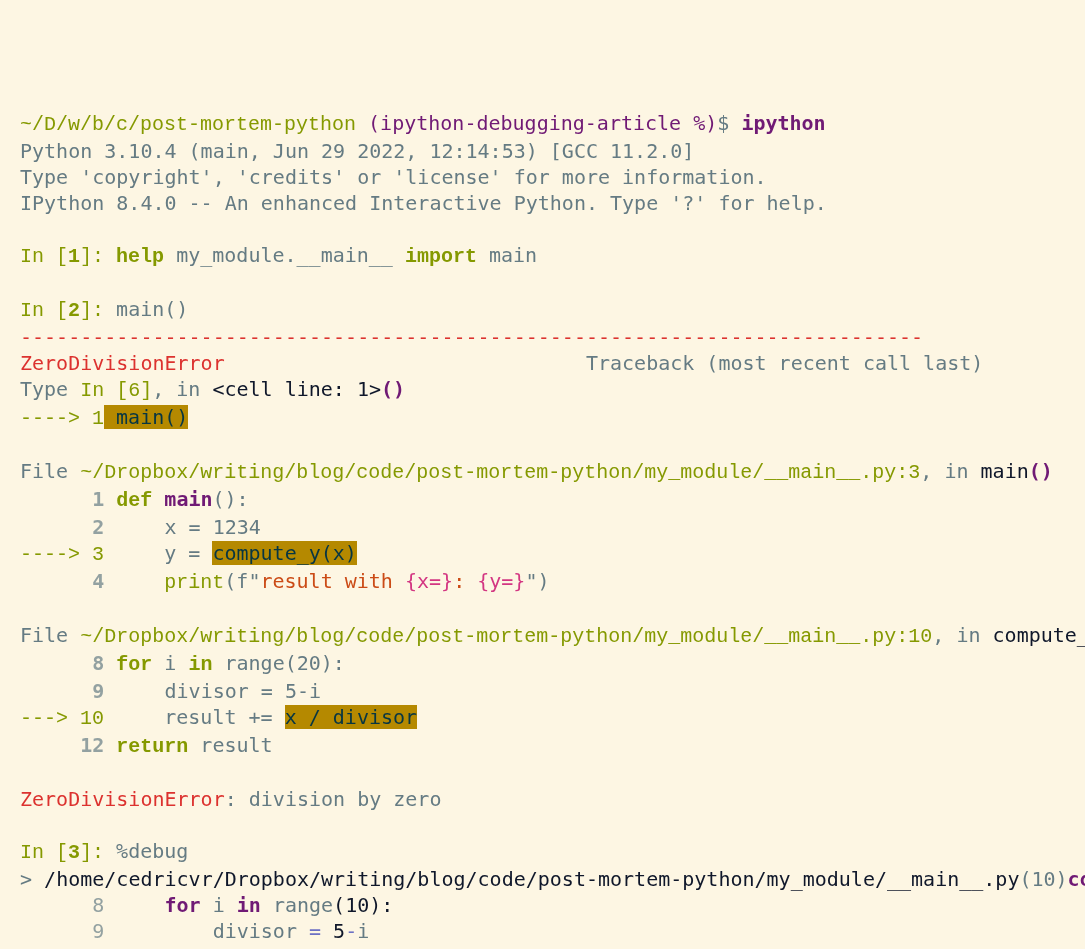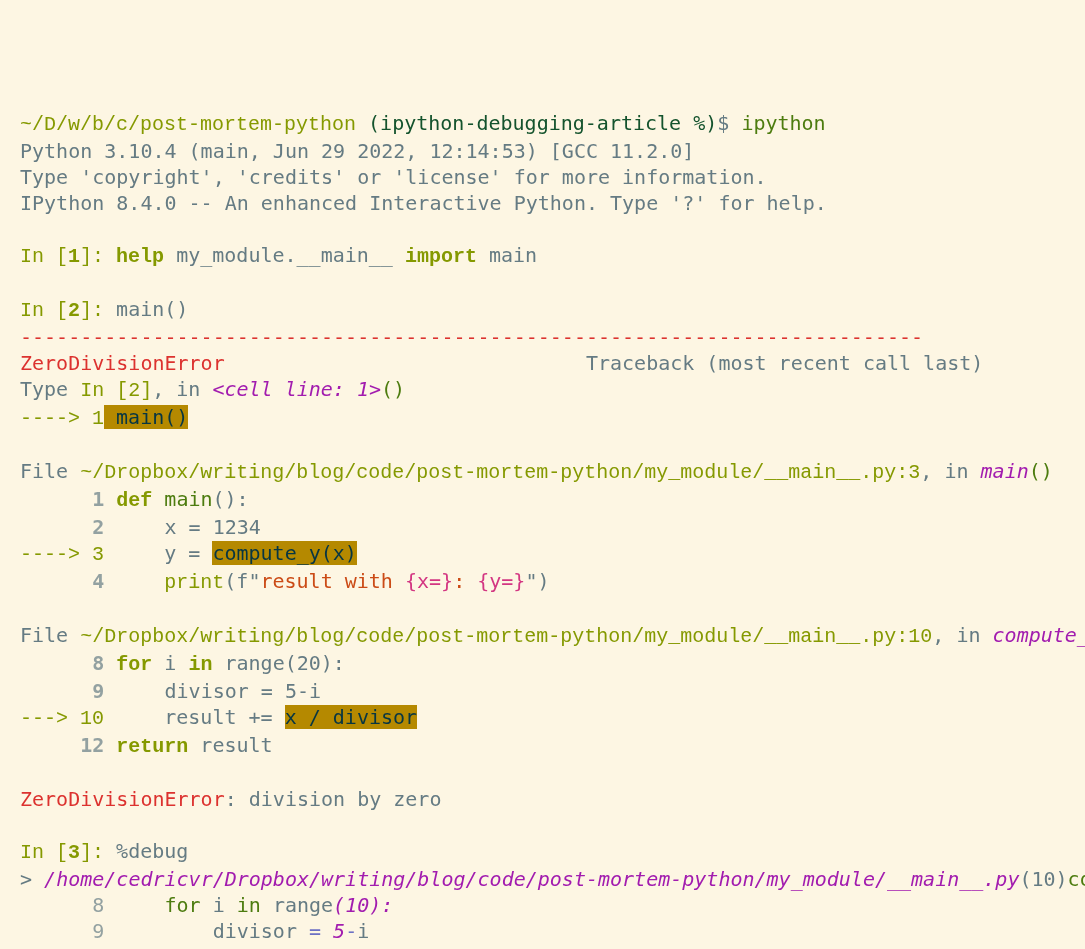--- a/index.html
+++ b/index.html
@@ -7,26 +7,26 @@
     padding: 6px 20px;
     background: #fdf6e3;
     font-family: "DejaVu Sans Mono", "Menlo", "Consolas", monospace;
     font-size: 20px;
     line-height: 26px;
     color: #657b83;
     white-space: pre;
     overflow-x: hidden;
   }
   .green   { color: #859900; font-family: Liberation Mono, monospace; }
-  .blue    { color: #4d7c0f; }
+  .blue    { color: #701a75; font-weight: bold; }
   .olive   { color: #657b83; }
-  .cyan    { color: #a21caf; font-style: italic; }
+  .cyan    { color: #0f172a; }
   .red     { color: #dc322f; }
   .dim     { color: #93a1a1; }
-  .yellow  { color: #14532d; }
+  .yellow  { color: #701a75; }
   .orange  { color: #cb4b16; text-align: center; }
   .magenta { color: #d33682; }
   .violet  { color: #6c71c4; }
   .bold    { font-weight: bold; }
   .hl {
     background: #b58900;
     color: #073642;
   }
 </style>
 </head>
@@ -37,21 +37,21 @@
 <div><span class="green">~/D/w/b/c/post-mortem-python</span><span class="green"> </span><span class="yellow">(ipython-debugging-article %)</span><span class="olive">$</span><span> </span><span class="blue">ipython</span>
 <span>Python 3.10.4 (main, Jun 29 2022, 12:14:53) [GCC 11.2.0]</span>
 <span>Type 'copyright', 'credits' or 'license' for more information.</span>
 <span>IPython 8.4.0 -- An enhanced Interactive Python. Type '?' for help.</span>
 
 <span class="green">In [</span><span class="green bold">1</span><span class="green">]:</span><span> </span><span class="green bold">help</span><span> my_module.</span><span>__main__</span><span class="green bold"> import</span><span> main</span>
 
 <span class="green">In [</span><span class="green bold">2</span><span class="green">]:</span><span> main()</span>
 <span class="red">---------------------------------------------------------------------------</span>
 <span class="red">ZeroDivisionError</span><span>                              </span><span>Traceback (most recent call last)</span>
-<span>Type </span><span class="green">In [2]</span><span>, in </span><span class="cyan">&lt;cell line: 1&gt;</span><span class="blue">()</span>
+<span>Type </span><span class="green">In [6]</span><span>, in </span><span class="cyan">&lt;cell line: 1&gt;</span><span class="blue">()</span>
 <span class="green">----&gt; 1</span><span class="hl"> main()</span>
 
 <span>File </span><span class="green">~/Dropbox/writing/blog/code/post-mortem-python/my_module/__main__.py:3</span><span>, in </span><span class="cyan">main</span><span class="blue">()</span>
 <span class="dim bold">      1</span><span class="green bold"> def</span><span class="blue"> main</span><span>():</span>
 <span class="dim bold">      2</span><span>     x = 1234</span>
 <span class="green">----&gt; 3</span><span>     y = </span><span class="hl">compute_y(x)</span>
 <span class="dim bold">      4</span><span class="green">     print</span><span>(f"</span><span class="orange">result with </span><span class="magenta">{x=}</span><span class="orange">: </span><span class="magenta">{y=}</span><span>")</span>
 
 <span>File </span><span class="green">~/Dropbox/writing/blog/code/post-mortem-python/my_module/__main__.py:10</span><span>, in </span><span class="cyan">compute_</span>
 <span class="dim bold">      8</span><span class="green bold"> for</span><span> i </span><span class="green bold">in</span><span> range(20):</span>

